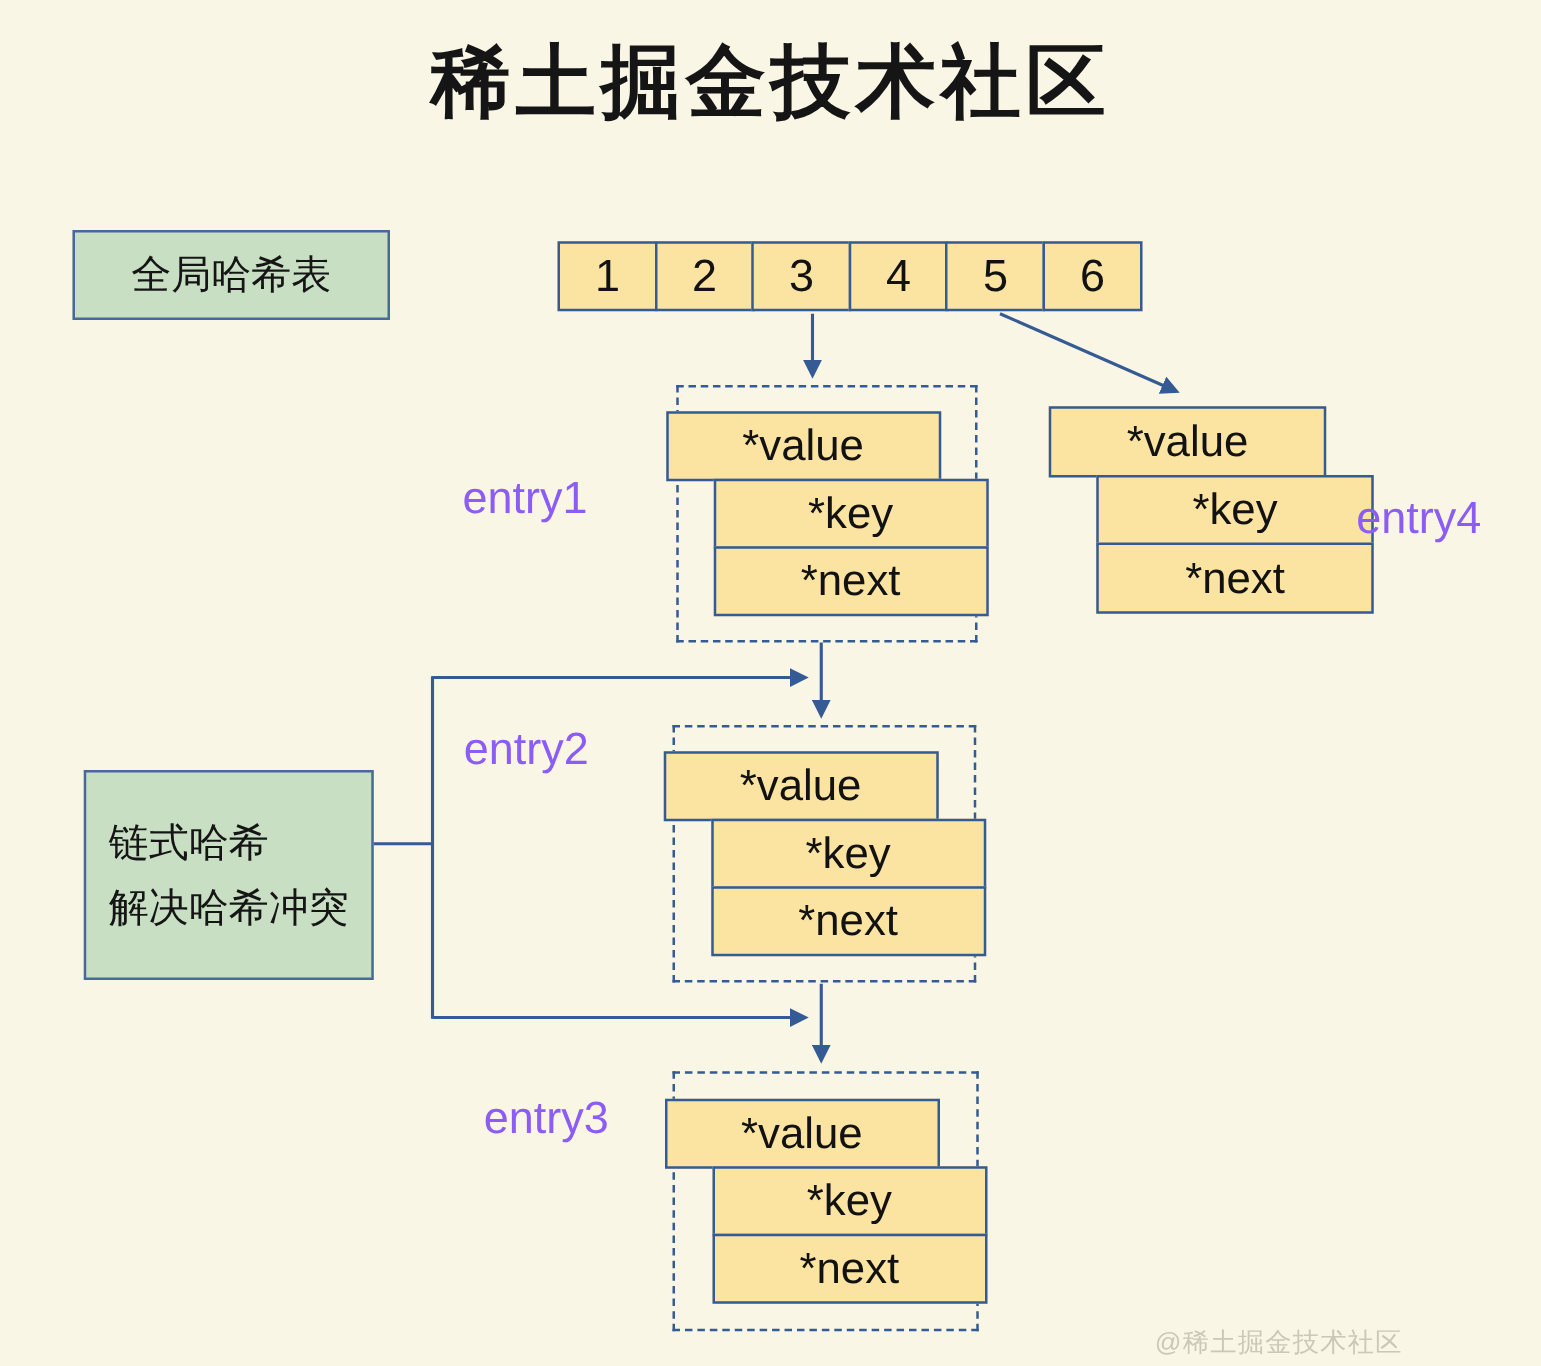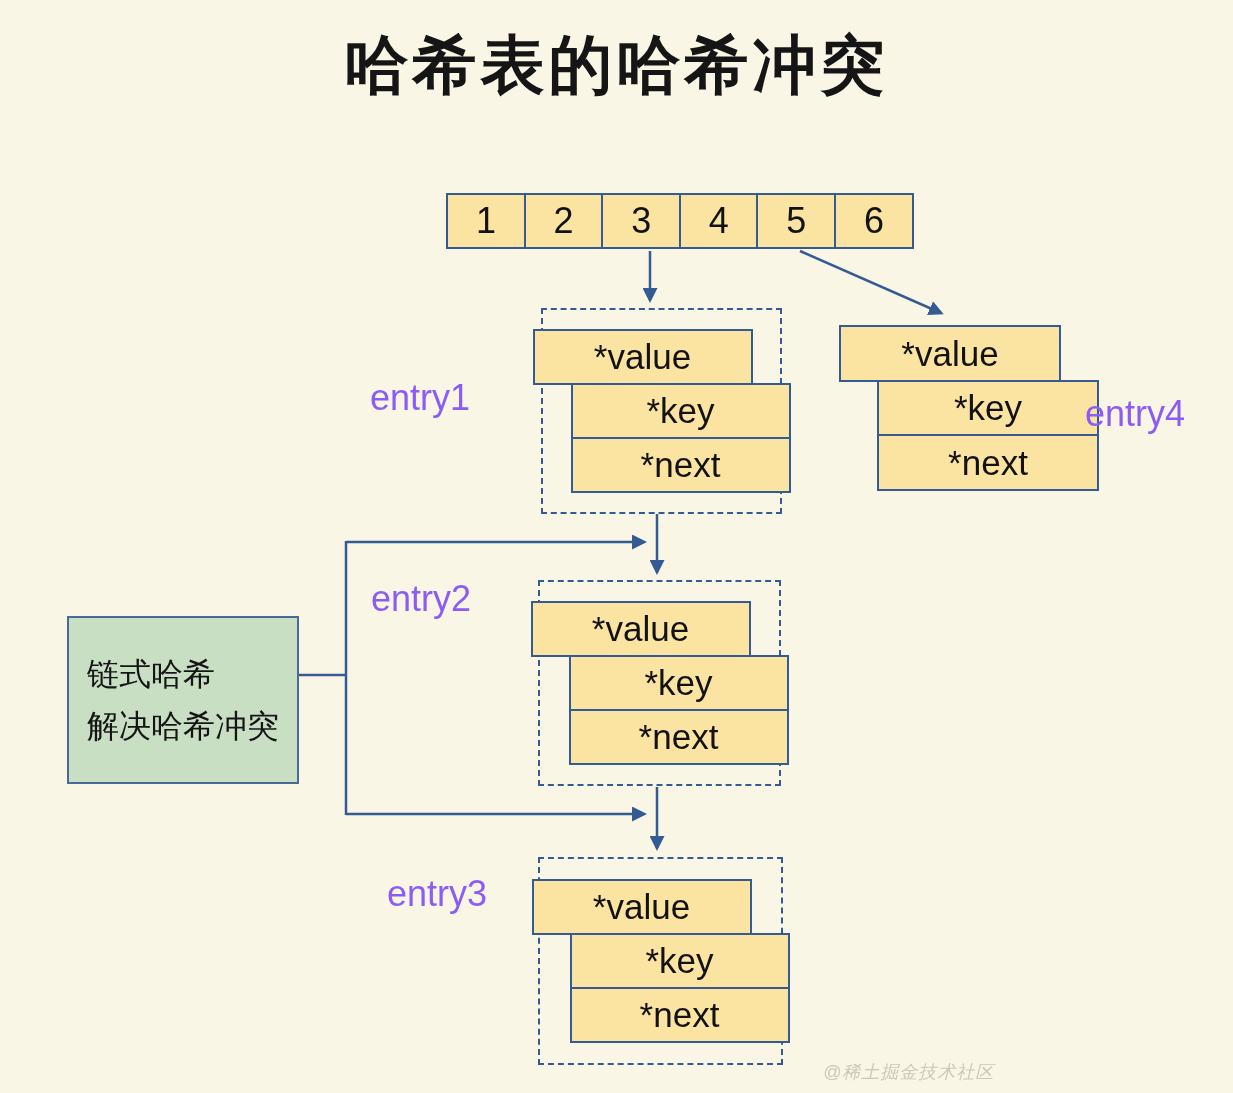--- a/index.html
+++ b/index.html
@@ -59,41 +59,44 @@
   #entry2-box{left:538px;top:580px;width:243px;height:206px;}
   #entry3-box{left:538px;top:857px;width:245px;height:208px;}
   #entry4-cells{left:839px;top:325px;}
   #entry4-cells .field-cell{width:222px;height:57px;}
   #entry1-label{left:370px;top:377px;}
   #entry2-label{left:371px;top:578px;}
   #entry3-label{left:387px;top:873px;}
   #entry4-label{left:1085px;top:393px;}
   #connectors{left:0;top:0;width:1233px;height:1093px;pointer-events:none;}
   #watermark{
-    right:10px;top:1060px;width:400px;text-align:left;
-    font-size:18px;color:#CCC8B9;letter-spacing:1px;font-style:italic;
+    right:10px;top:1060px;width:400px;text-align:center;
+    font-size:21px;color:#CCC8B9;letter-spacing:1px;
   }
 </style>
 </head>
 <body>
 
 <div id="stage">
 
-  <div id="title" class="abs">哈希表的哈希冲突</div>
+  <div id="title" class="abs">稀土掘金技术社区</div>
 
 
   <div id="bucket-row" class="abs">
     <div class="bucket-cell">1</div>
     <div class="bucket-cell">2</div>
     <div class="bucket-cell">3</div>
     <div class="bucket-cell">4</div>
     <div class="bucket-cell">5</div>
     <div class="bucket-cell">6</div>
   </div>
 
+  <div id="global-box" class="abs green-box">
+    <span>全局哈希表</span>
+  </div>
 
   <div id="chained-box" class="abs green-box">
     <span>链式哈希</span>
     <span>解决哈希冲突</span>
   </div>
 
   <div id="entry1-box" class="abs entry-dashed">
     <div class="cell-stack">
       <div class="field-cell">*value</div>
       <div class="field-cell">*key</div>

